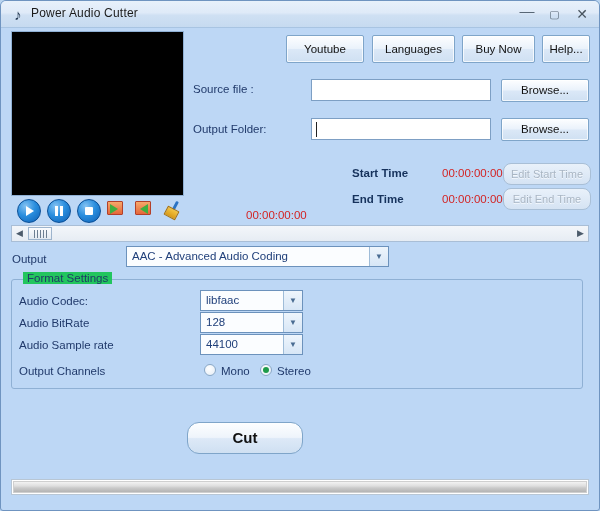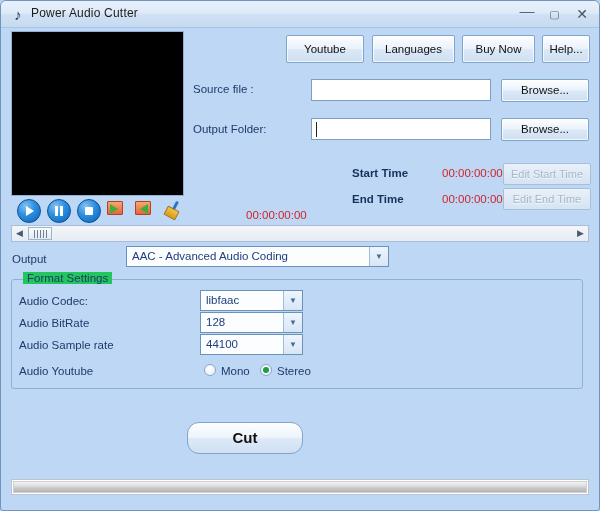--- a/index.html
+++ b/index.html
@@ -95,21 +95,21 @@
     position:absolute;height:22px;background:#fff;
     border:1px solid #7d9fc4;box-sizing:border-box;
   }
   .caret{
     position:absolute;left:4px;top:3px;width:1px;height:15px;background:#222;
   }
   .timeval{position:absolute;font-size:11.5px;color:#d32424;}
   .editbtn{
     position:absolute;height:22px;width:88px;box-sizing:border-box;
     background:linear-gradient(to bottom,#e9f1fa,#d5e3f3);
-    border:1px solid #a9bfd6;border-radius:2px;
+    border:1px solid #a9bfd6;border-radius:8px;
     font-size:11px;color:#a9b6c4;text-align:center;line-height:20px;
     text-shadow:0 1px 0 rgba(255,255,255,.7);
   }
 
   
   .scroll{
     position:absolute;left:10px;top:224px;width:578px;height:17px;
     background:linear-gradient(to bottom,#f3f6fa,#e6ecf3);
     border:1px solid #a9bed6;box-sizing:border-box;
   }
@@ -289,21 +289,21 @@
     <span>128</span>
     <span class="arrow">▼</span>
   </div>
 
   <div class="lbl" style="left:18px;top:338px;">Audio Sample rate</div>
   <div class="combo" style="left:199px;top:333px;width:103px;">
     <span>44100</span>
     <span class="arrow">▼</span>
   </div>
 
-  <div class="lbl" style="left:18px;top:364px;">Audio Youtube</div>
+  <div class="lbl" style="left:18px;top:364px;">Output Channels</div>
   <div class="radio" style="left:203px;top:363px;"></div>
   <div class="lbl" style="left:220px;top:364px;">Mono</div>
   <div class="radio on" style="left:259px;top:363px;"></div>
   <div class="lbl" style="left:276px;top:364px;">Stereo</div>
 
 
   <div class="cutbtn">Cut</div>
 
   <div class="progress">
     <div class="progress-inner"></div>

